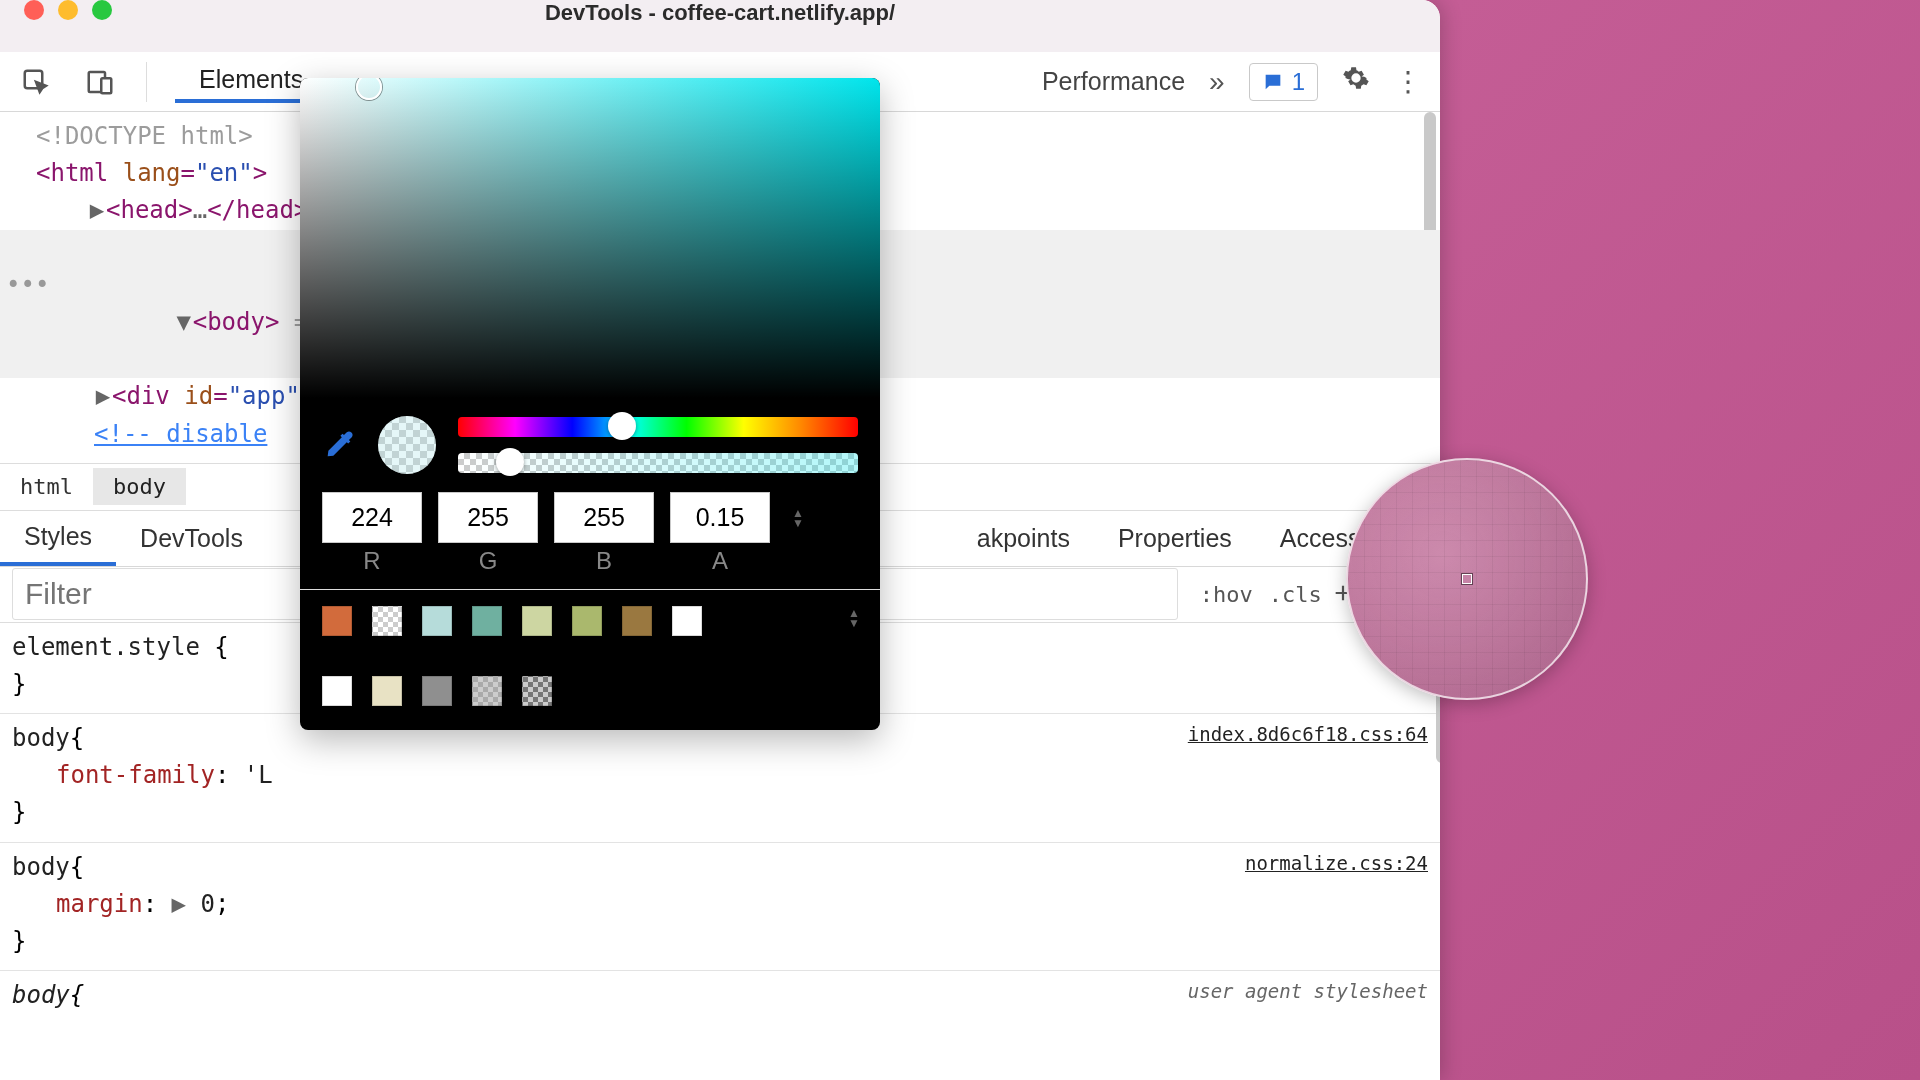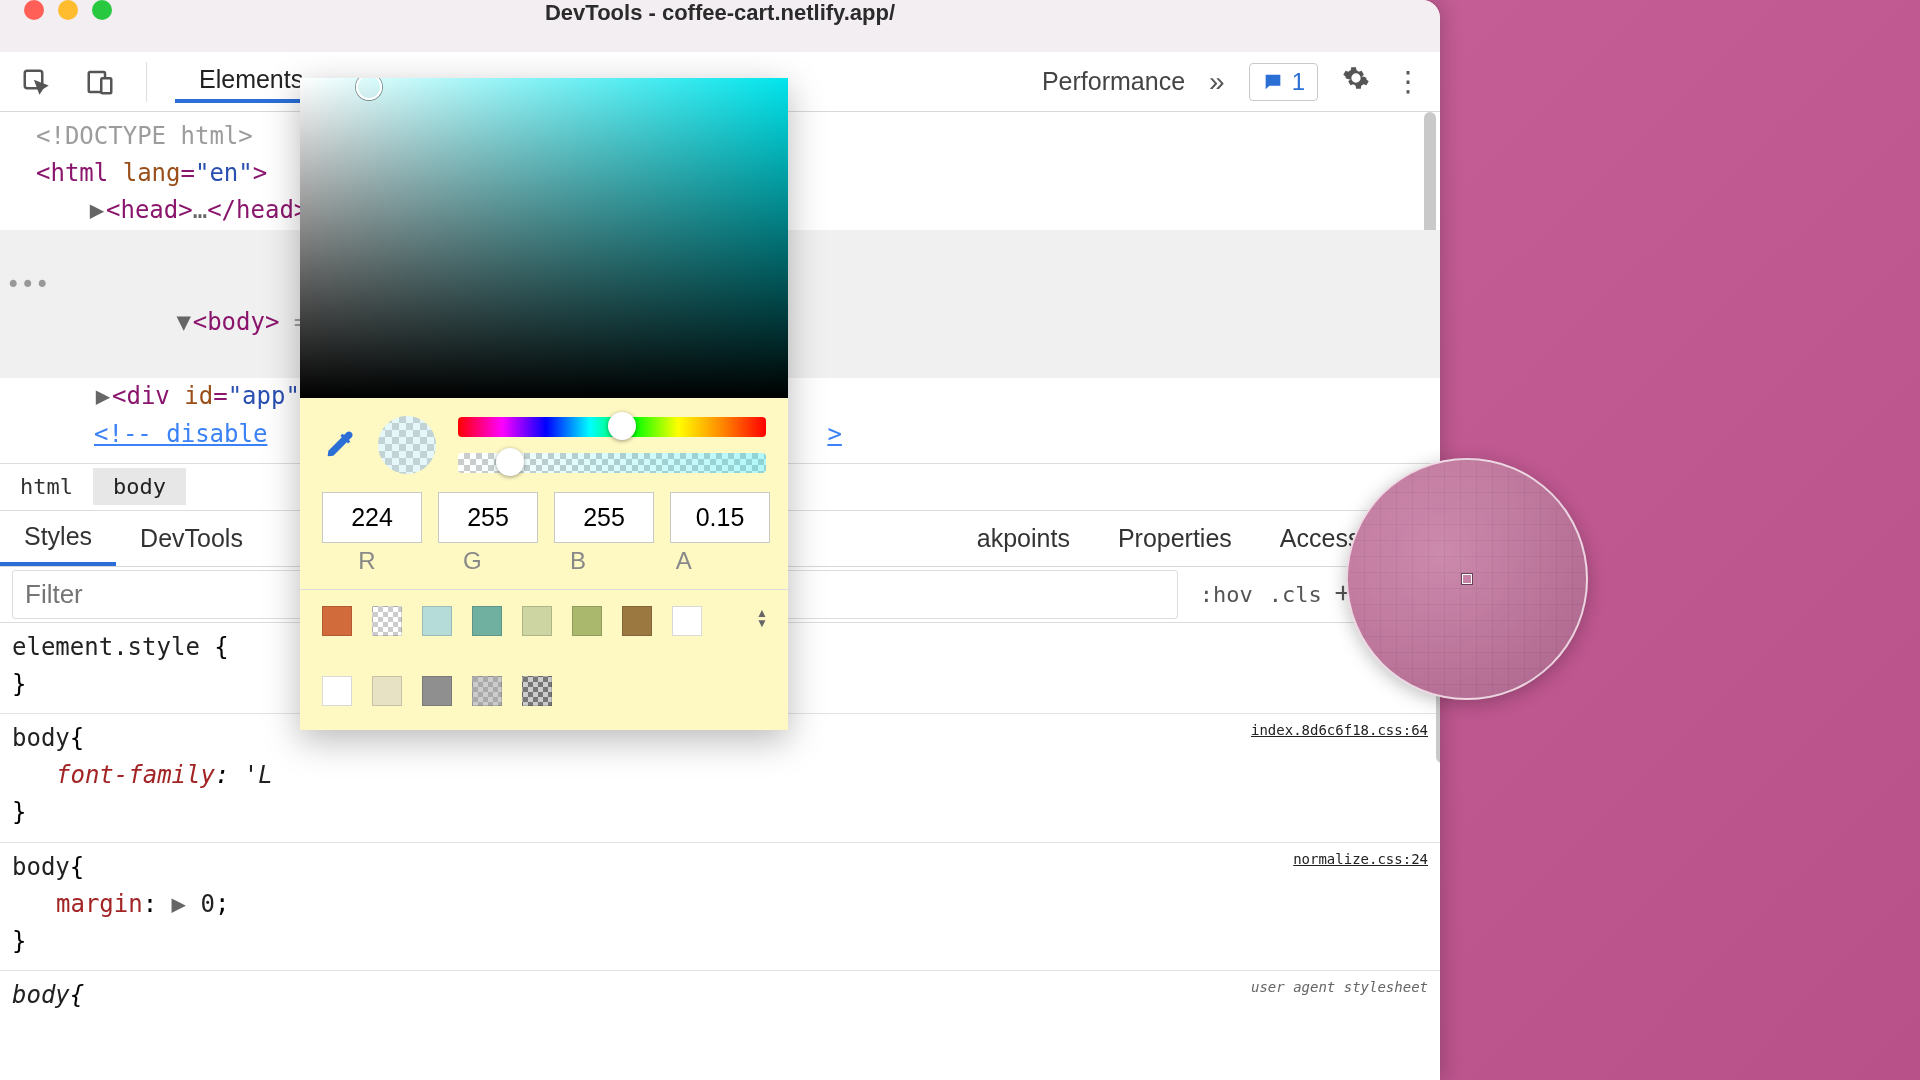--- a/index.html
+++ b/index.html
@@ -57,44 +57,44 @@
   .breadcrumb { display:flex; align-items:center; height:48px; border-top:1px solid #ddd; border-bottom:1px solid #ddd; font-family: Menlo, monospace; font-size:22px;}
   .crumb { padding:6px 20px; color:#333; cursor:pointer;}
   .crumb.sel { background:#e7e7e7;}
 
   .sidebar-tabs { display:flex; align-items:center; height:56px; border-bottom:1px solid #d8d8d8;}
   .stab { padding: 0 24px; font-size:25px; color:#333; cursor:pointer; height:100%; display:flex; align-items:center;}
   .stab.active { border-bottom: 4px solid #2a6ed6;}
   .stab-right {margin-left:auto; display:flex; align-items:center;}
 
   .filter-row { display:flex; align-items:center; height:56px; padding:0 12px; border-bottom:1px solid #ddd;}
-  .filter-input { flex:1; border:1px solid #ddd; font-size:26px; padding:8px 12px; color:#888; background:#fff; border-radius:3px;}
+  .filter-input { flex:1; border:1px solid #ddd; font-size:30px; padding:8px 12px; color:#888; background:#fff; border-radius:3px;}
   .fr-right { display:flex; align-items:center; gap:4px; margin-left:16px;}
   .hov-cls { font-family: Menlo, monospace; font-size:22px; color:#555; cursor:pointer; padding:0 6px;}
   .plus { font-size:30px; color:#555; cursor:pointer;}
   .sq-ico {width:26px;height:26px; display:inline-block; position:relative; cursor:pointer;}
 
   .rules { font-family: Menlo, Consolas, monospace; font-size:24px; line-height:1.55; padding: 6px 12px 40px 12px;}
   .rule-block { margin-bottom:10px;}
   .rule-head { display:flex;}
-  .rule-src { margin-left:auto; font-size:14px; text-align:right;}
+  .rule-src { margin-left:auto; font-size:19px; text-align:right;}
   .rule-src.u { text-decoration: underline; color:#222; cursor:pointer;}
   .rule-src.i { font-style: italic; color:#666;}
   .prop-name { color:#a22424; }
   .prop-val { color:#222; }
   .sel { color:#222; }
   .expander { color:#666; }
 
   .scrollbar-v { position:absolute; right:4px; width:12px; background:transparent;}
   .sb-thumb { position:absolute; left:0; width:12px; background:#c9c9c9; border-radius:6px;}
 
   
   .picker {
-    position:absolute; left:300px; top:78px; width:488px; background:#fef9c3;
-    box-shadow: 0 10px 34px rgba(0,0,0,.28); border-radius:0; z-index:10; overflow:hidden;
+    position:absolute; left:300px; top:78px; width:580px; background:#000000;
+    box-shadow: 0 10px 34px rgba(0,0,0,.28); border-radius:8px; z-index:10; overflow:hidden;
   }
   .sv-pad { height:320px; position:relative; background:
     linear-gradient(to bottom, rgba(0,0,0,0), #000),
     linear-gradient(to right, #fff, #00e5ec);
   }
   .sv-handle { position:absolute; width:26px; height:26px; border-radius:50%; border:2px solid #fff; box-shadow:0 0 0 1px rgba(0,0,0,.4); top:-4px; left:56px;}
   .picker-mid { padding: 18px 22px 10px 22px; display:flex; align-items:center; gap:22px;}
   .eyedrop { width:34px; height:34px; cursor:pointer; color:#2a6ed6;}
   .preview-sw { width:58px; height:58px; border-radius:50%;
     background:
@@ -259,21 +259,21 @@
       <div><span>}</span></div>
     </div>
     <div style="border-top:1px solid #e3e3e3;margin:6px -12px;"></div>
 
     <div class="rule-block">
       <div class="rule-head">
           <span class="sel">body</span>
           <span> {</span>
         <span class="rule-src u">index.8d6c6f18.css:64</span>
         </div>
-      <div style="padding-left:44px;font-style:italic;"><span class="prop-name">font-family</span>: <span class="prop-val">'L</span></div>
+      <div style="padding-left:44px;"><span class="prop-name">font-family</span>: <span class="prop-val">'L</span></div>
       <div><span>}</span></div>
     </div>
     <div style="border-top:1px solid #e3e3e3;margin:6px -12px;"></div>
 
     <div class="rule-block">
       <div class="rule-head">
           <span class="sel">body</span>
           <span> {</span>
         <span class="rule-src u">normalize.css:24</span>
         </div>

